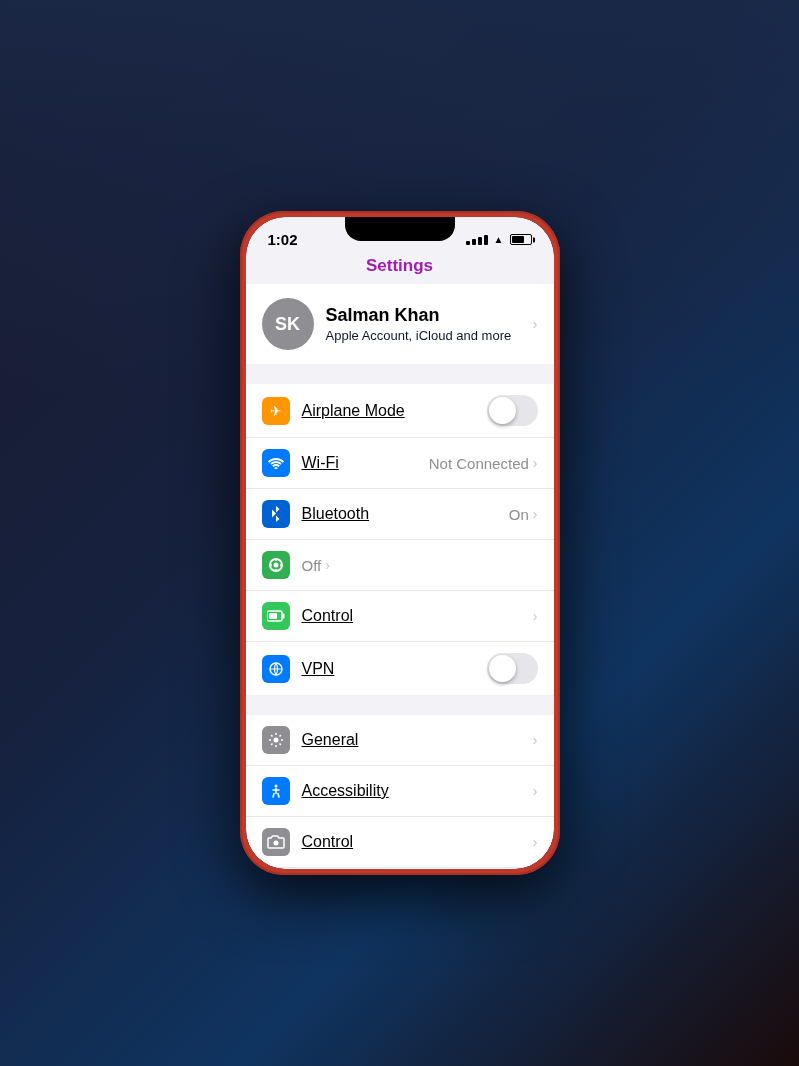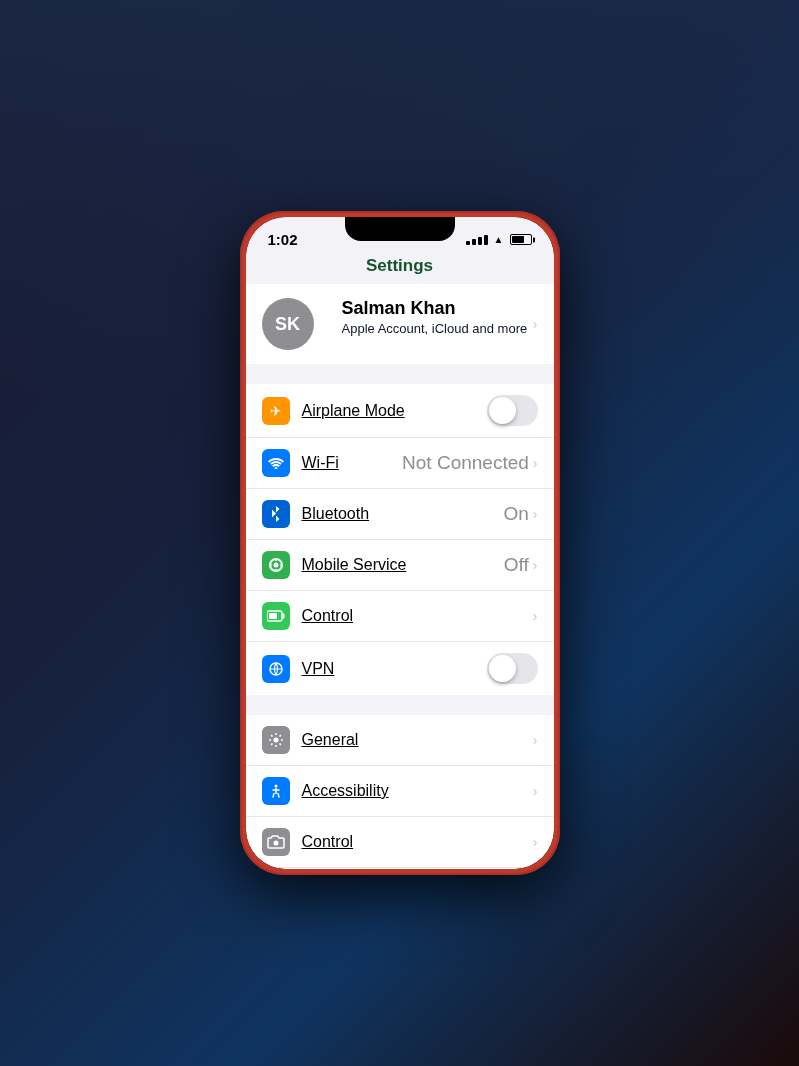--- a/index.html
+++ b/index.html
@@ -142,21 +142,21 @@
     .page-title-bar {
       text-align: center;
       padding: 4px 0 8px;
       background: #f2f2f7;
       flex-shrink: 0;
     }
 
     .page-title-text {
       font-size: 17px;
       font-weight: 600;
-      color: #14532d;
+      color: #a21caf;
     }
 
     
     .settings-scroll {
       flex: 1;
       overflow-y: auto;
       overflow-x: hidden;
     }
 
     .settings-scroll::-webkit-scrollbar { display: none; }
@@ -169,22 +169,22 @@
     }
 
     .profile-row {
       display: flex;
       align-items: center;
       justify-content: space-between;
     }
 
     .profile-left {
       display: flex;
-      align-items: flex-start;
-      gap: 28px;
+      align-items: center;
+      gap: 12px;
     }
 
     .avatar-circle {
       width: 52px;
       height: 52px;
       border-radius: 50%;
       background: #8e8e93;
       display: flex;
       align-items: center;
       justify-content: center;
@@ -245,21 +245,21 @@
     }
 
     .item-label {
       flex: 1;
       font-size: 16px;
       color: #000;
       text-decoration: underline;
     }
 
     .item-value {
-      font-size: 19px;
+      font-size: 15px;
       color: #8e8e93;
       margin-right: 4px;
     }
 
     
     .toggle {
       width: 51px;
       height: 31px;
       border-radius: 16px;
       position: relative;
@@ -376,21 +376,20 @@
             </div>
 
             <div class="settings-item">
               <div class="item-icon icon-green-dark">
                 <svg width="16" height="16" viewBox="0 0 16 16" fill="white">
                   <circle cx="8" cy="8" r="6" fill="none" stroke="white" stroke-width="2"></circle>
                   <circle cx="8" cy="8" r="2.5" fill="white"></circle>
                   <path d="M8 2v2M8 12v2M2 8h2M12 8h2" stroke="white" stroke-width="1.5"></path>
                 </svg>
               </div>
-              <span class="item-label">Mobile Service</span>
               <span class="item-value">Off</span>
               <span class="chevron">›</span>
             </div>
 
             <div class="settings-item">
               <div class="item-icon icon-green">
                 <svg width="18" height="12" viewBox="0 0 18 12" fill="white">
                   <rect x="0" y="1" width="15" height="10" rx="2" fill="none" stroke="white" stroke-width="1.5"></rect>
                   <rect x="15.5" y="3.5" width="2" height="5" rx="1" fill="white"></rect>
                   <rect x="2" y="3" width="8" height="6" rx="1" fill="white"></rect>

